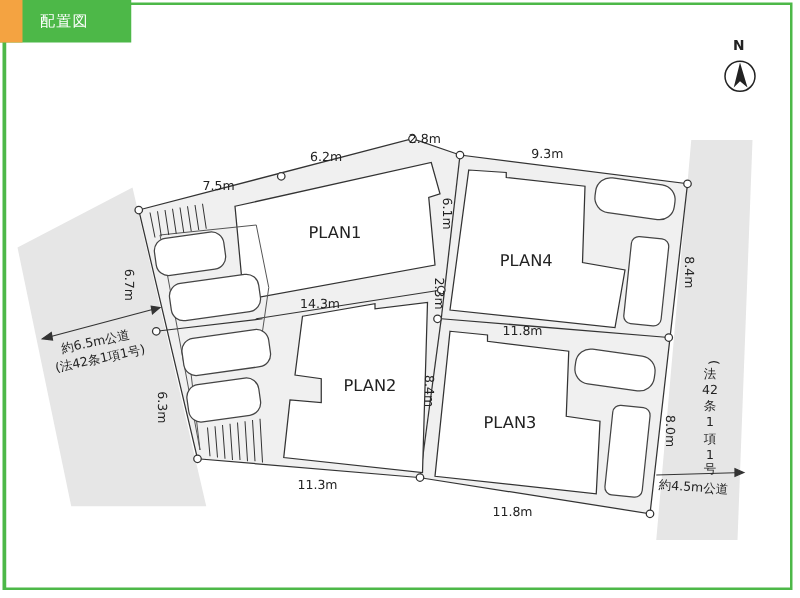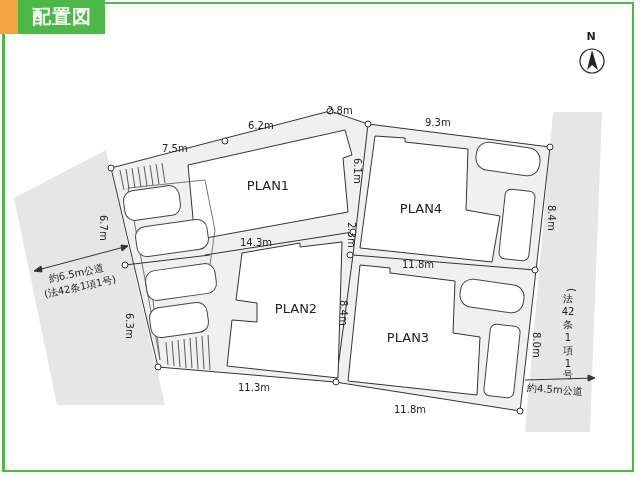--- a/index.html
+++ b/index.html
@@ -10,21 +10,21 @@
   .frame {
     position: absolute; left: 2px; top: 2px; width: 632px; height: 470px;
     border: 2px solid #4db848; border-left-width: 3px; box-sizing: border-box;
   }
   .title-tab {
     position: absolute; left: 0; top: 0; height: 34px; width: 105px;
     background: #4db848; display: flex; align-items: center;
   }
   .title-accent { width: 18px; height: 34px; background: #f4a341; }
   .title-text {
-    color: #ffffff; font-size: 19px; font-weight: bold; letter-spacing: 1px;
+    color: #ffffff; font-size: 12px; font-weight: normal; letter-spacing: 1px;
     padding-left: 14px;
   }
   svg.plan { position: absolute; left: 0; top: 0; }
   .lbl { font-family: "DejaVu Sans", sans-serif; fill: #222; }
 </style>
 </head>
 <body>
 
 <div class="frame"></div>
 

